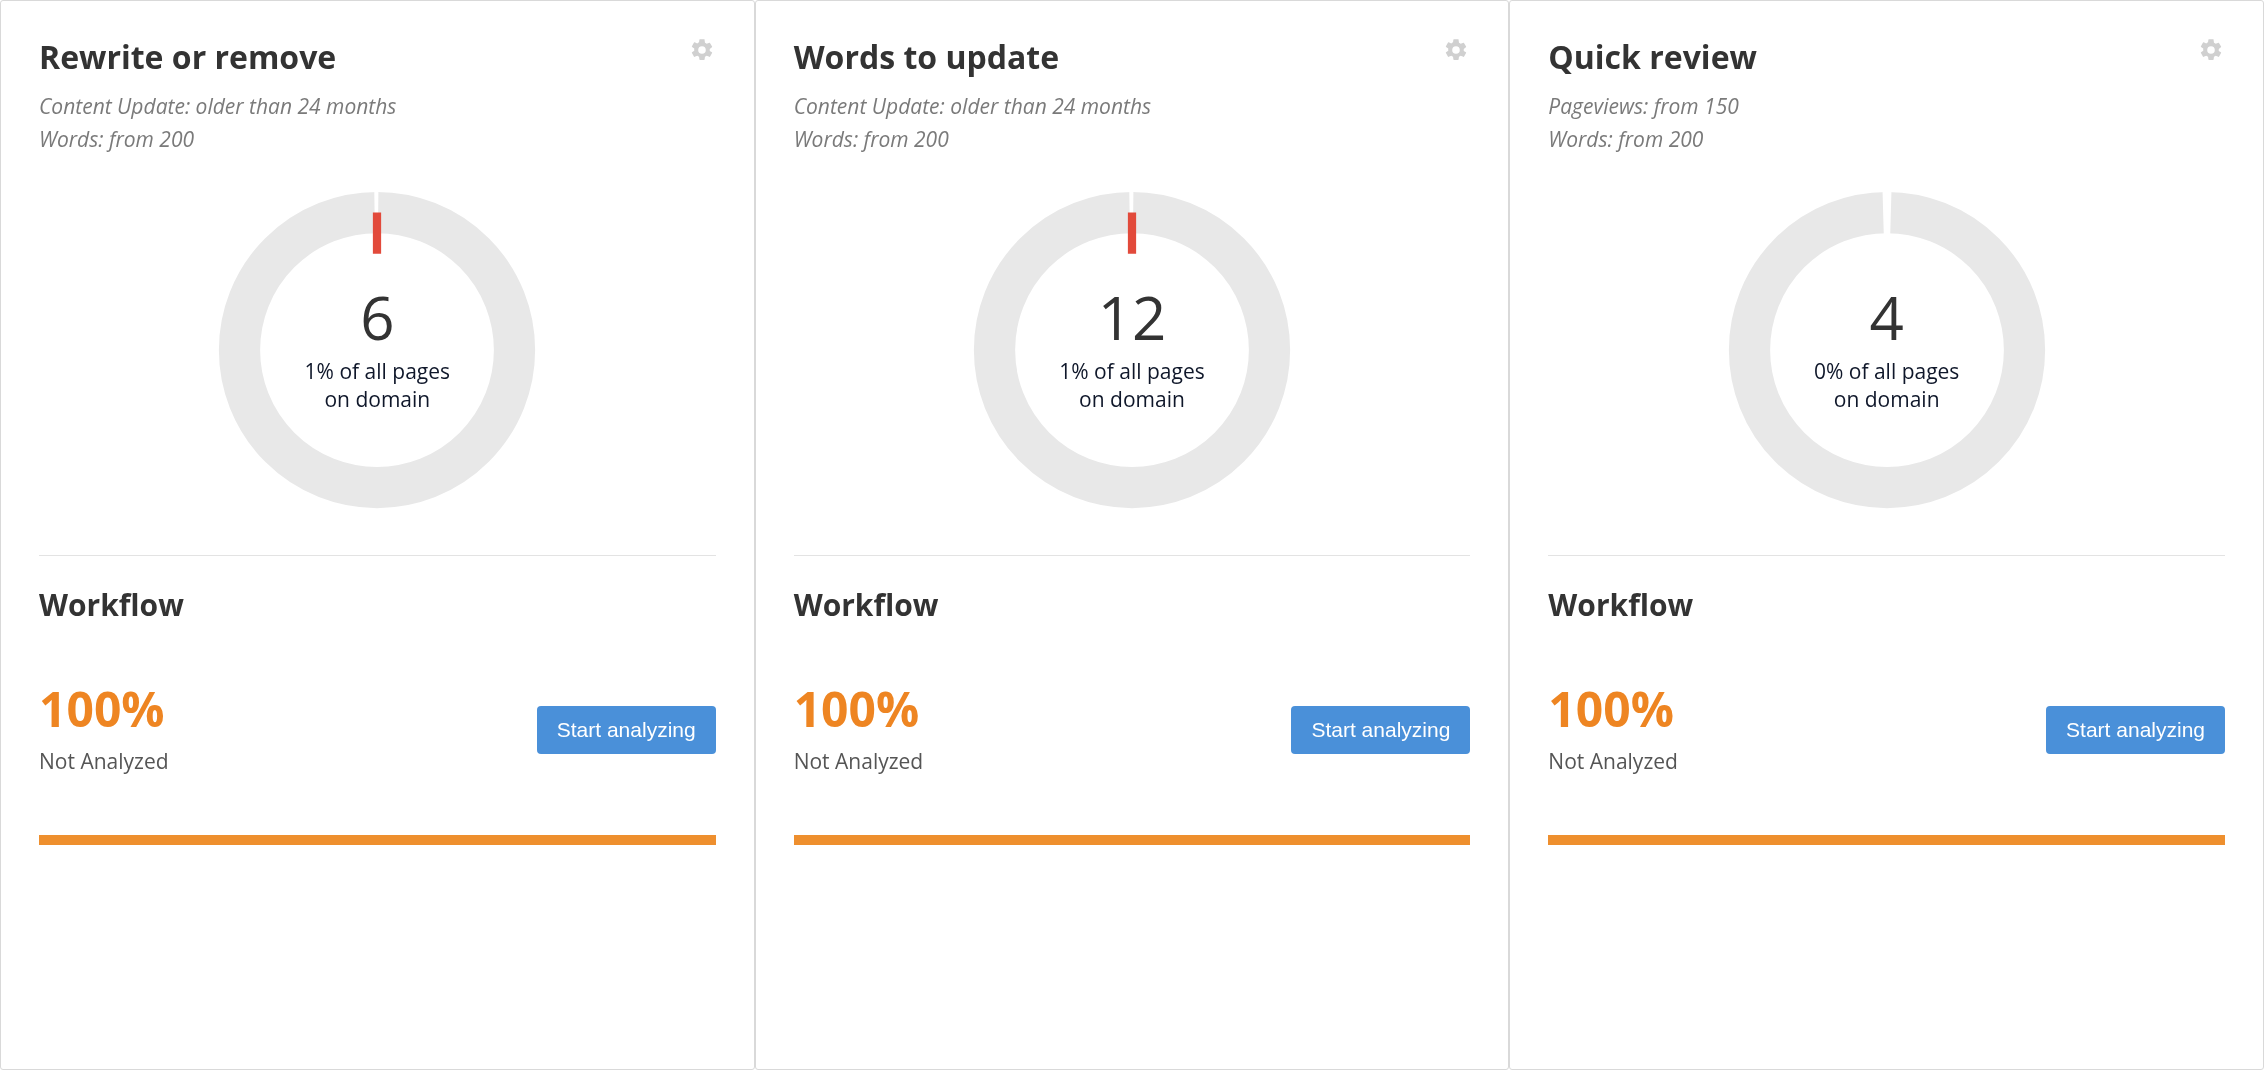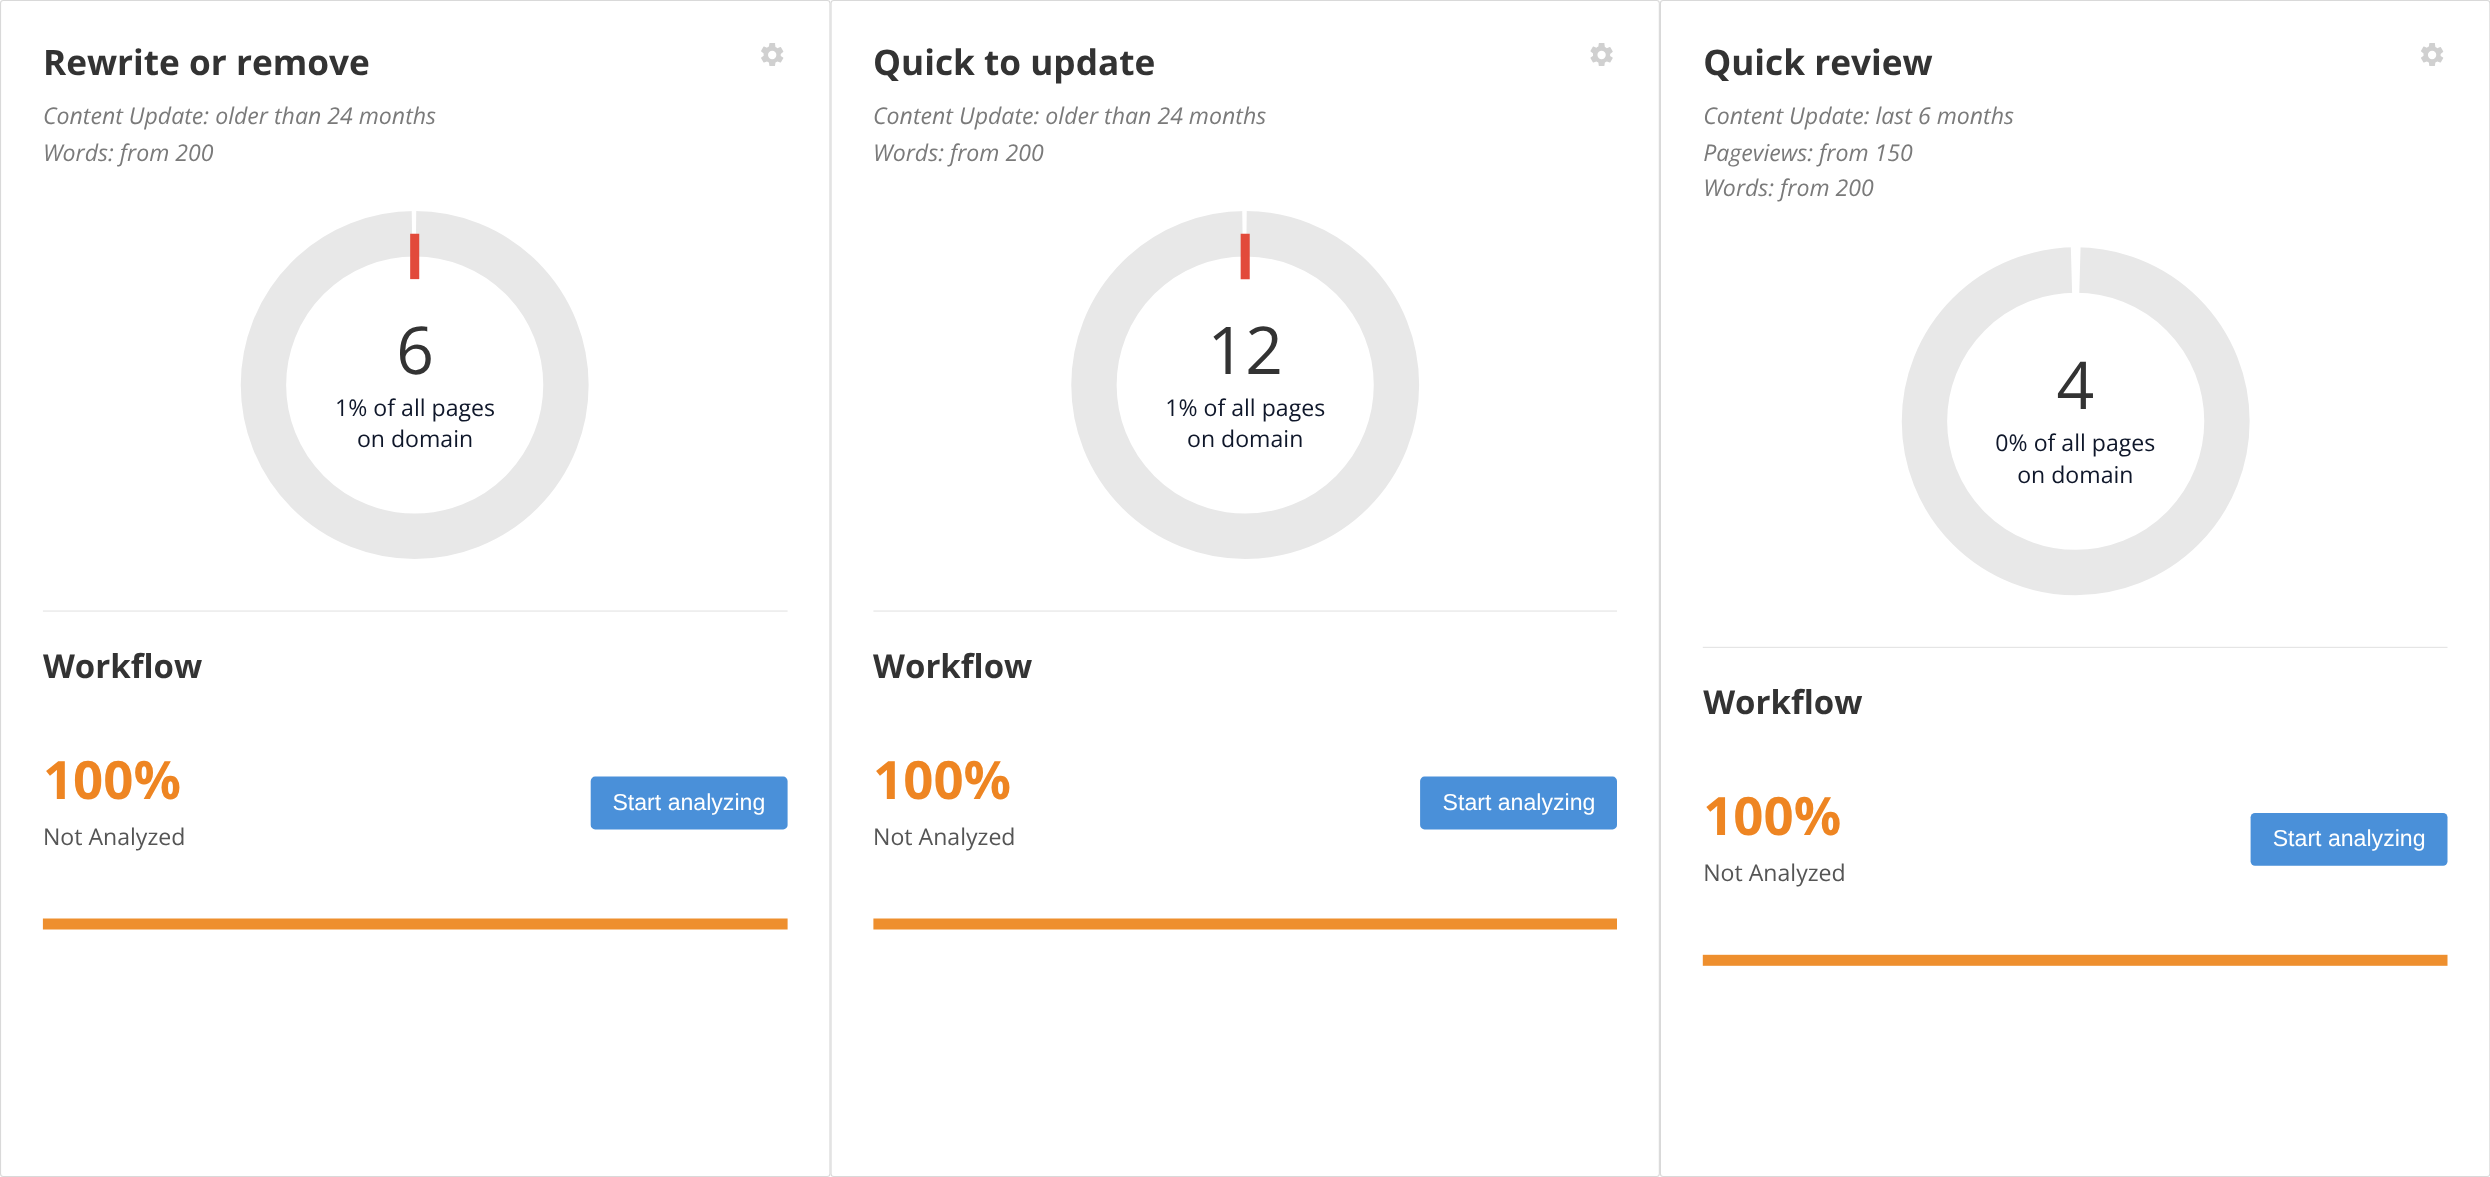--- a/index.html
+++ b/index.html
@@ -176,21 +176,21 @@
         <div class="wf-pct">100%</div>
         <div class="wf-status">Not Analyzed</div>
       </div>
       <button class="start-btn">Start analyzing</button>
     </div>
     <div class="progress"></div>
   </div>
 
   <div class="card">
     <div class="card-header">
-      <h2 class="card-title">Quick to update</h2>
+      <h2 class="card-title">Words to update</h2>
       <button class="settings-btn">
         <span>
           <svg viewBox="0 0 24 24" fill="currentColor">
               <path d="M19.14,12.94a7.14,7.14,0,0,0,.05-.94,7.14,7.14,0,0,0-.05-.94l2.03-1.58a.5.5,0,0,0,.12-.64l-1.92-3.32a.5.5,0,0,0-.61-.22l-2.39.96a7.03,7.03,0,0,0-1.62-.94l-.36-2.54A.5.5,0,0,0,13.9,2h-3.8a.5.5,0,0,0-.49.42L9.25,4.96a7.03,7.03,0,0,0-1.62.94l-2.39-.96a.5.5,0,0,0-.61.22L2.71,8.48a.5.5,0,0,0,.12.64L4.86,10.7a7.14,7.14,0,0,0-.05.94,7.14,7.14,0,0,0,.05.94L2.83,14.16a.5.5,0,0,0-.12.64l1.92,3.32a.5.5,0,0,0,.61.22l2.39-.96a7.03,7.03,0,0,0,1.62.94l.36,2.54a.5.5,0,0,0,.49.42h3.8a.5.5,0,0,0,.49-.42l.36-2.54a7.03,7.03,0,0,0,1.62-.94l2.39.96a.5.5,0,0,0,.61-.22l1.92-3.32a.5.5,0,0,0-.12-.64ZM12,15.5A3.5,3.5,0,1,1,15.5,12,3.5,3.5,0,0,1,12,15.5Z"></path>
             </svg>
         </span>
       </button>
     </div>
     <div class="criteria">
       <div>Content Update: older than 24 months</div>
@@ -229,21 +229,20 @@
       <h2 class="card-title">Quick review</h2>
       <button class="settings-btn">
         <span>
           <svg viewBox="0 0 24 24" fill="currentColor">
               <path d="M19.14,12.94a7.14,7.14,0,0,0,.05-.94,7.14,7.14,0,0,0-.05-.94l2.03-1.58a.5.5,0,0,0,.12-.64l-1.92-3.32a.5.5,0,0,0-.61-.22l-2.39.96a7.03,7.03,0,0,0-1.62-.94l-.36-2.54A.5.5,0,0,0,13.9,2h-3.8a.5.5,0,0,0-.49.42L9.25,4.96a7.03,7.03,0,0,0-1.62.94l-2.39-.96a.5.5,0,0,0-.61.22L2.71,8.48a.5.5,0,0,0,.12.64L4.86,10.7a7.14,7.14,0,0,0-.05.94,7.14,7.14,0,0,0,.05.94L2.83,14.16a.5.5,0,0,0-.12.64l1.92,3.32a.5.5,0,0,0,.61.22l2.39-.96a7.03,7.03,0,0,0,1.62.94l.36,2.54a.5.5,0,0,0,.49.42h3.8a.5.5,0,0,0,.49-.42l.36-2.54a7.03,7.03,0,0,0,1.62-.94l2.39.96a.5.5,0,0,0,.61-.22l1.92-3.32a.5.5,0,0,0-.12-.64ZM12,15.5A3.5,3.5,0,1,1,15.5,12,3.5,3.5,0,0,1,12,15.5Z"></path>
             </svg>
         </span>
       </button>
     </div>
     <div class="criteria">
-      <div>Content Update: last 6 months</div>
       <div>Pageviews: from 150</div>
       <div>Words: from 200</div>
     </div>
     <div class="donut-wrap">
       <div class="donut">
         <svg viewBox="0 0 120 120">
           <circle cx="60" cy="60" r="50" fill="none" stroke="#e8e8e8" stroke-width="15"></circle>
           <path d="M58.6 10.02 A50 50 0 0 1 61.4 10.02" fill="none" stroke="#ffffff" stroke-width="16"></path>
         </svg>
         <div class="donut-center">

